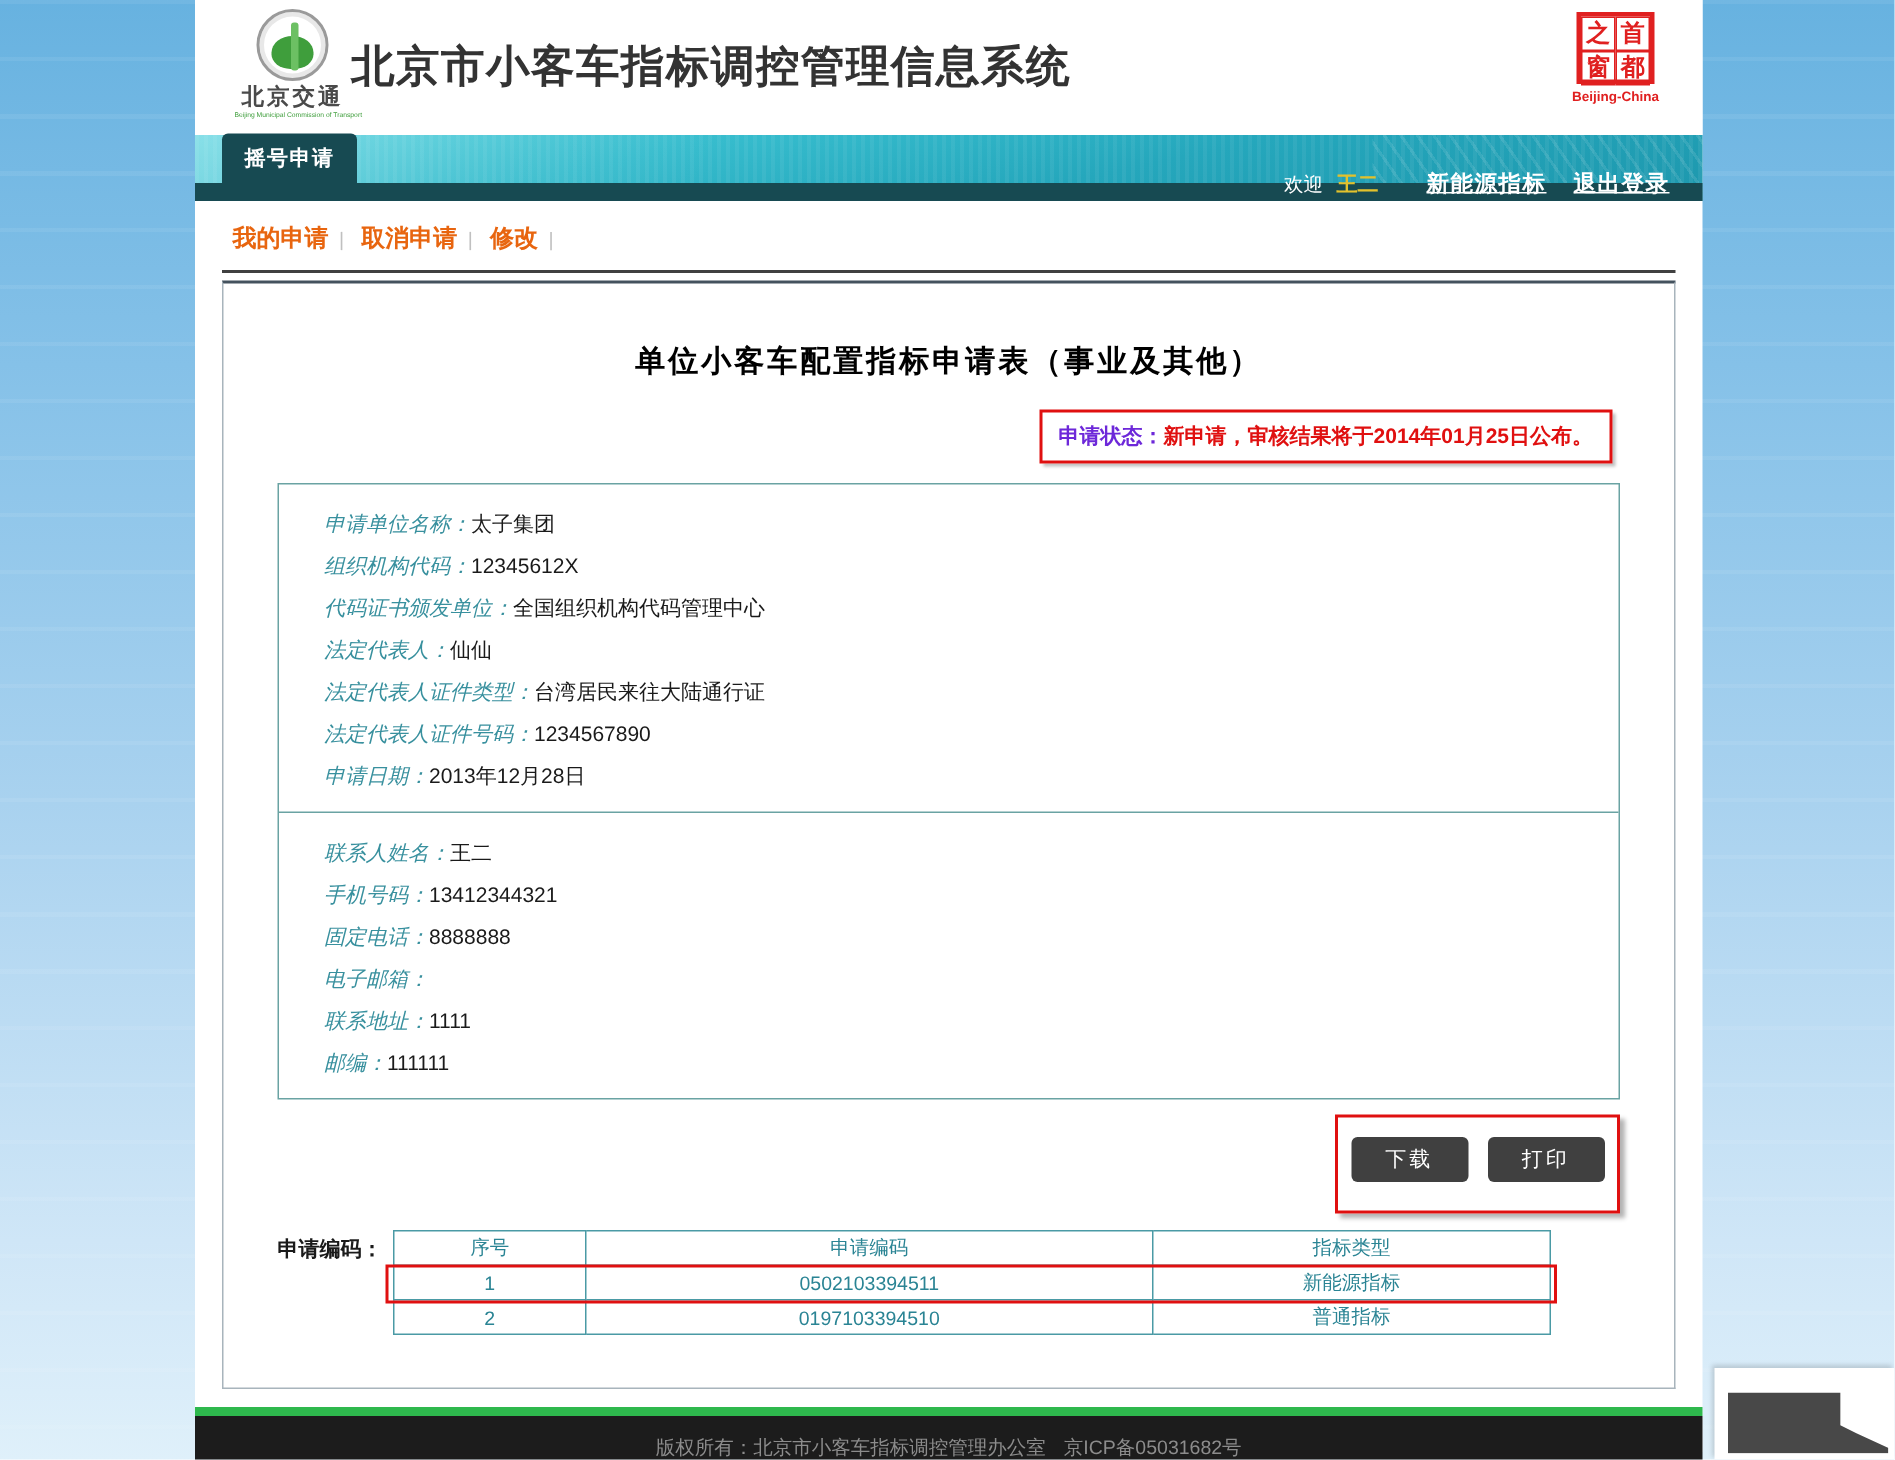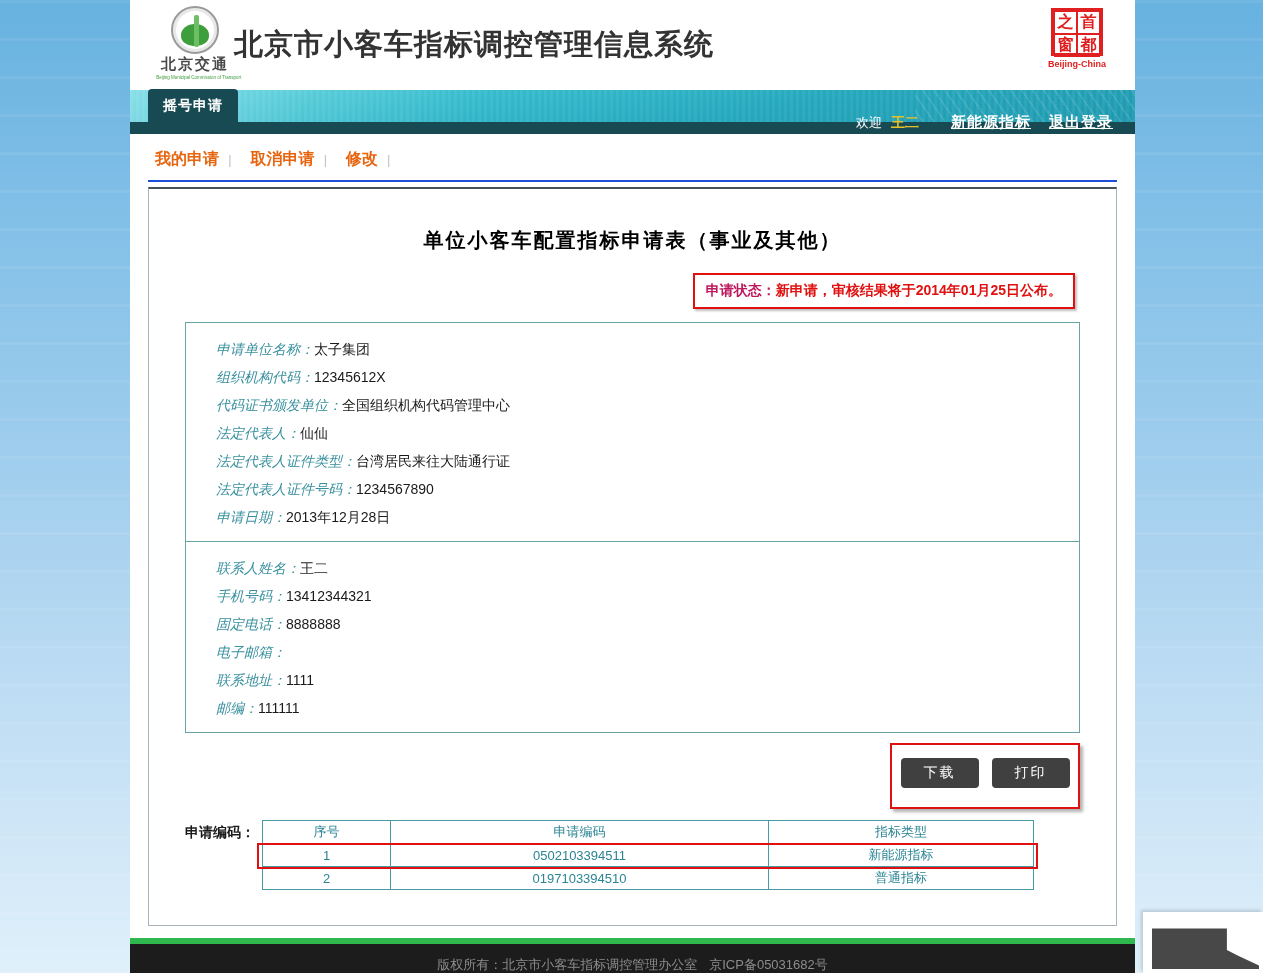--- a/index.html
+++ b/index.html
@@ -51,33 +51,33 @@
     font-size:14px; font-weight:bold; padding:8px 15px 7px; border-radius:4px 4px 0 0;
     letter-spacing:1px; cursor:pointer; }
   .nav-right { position:absolute; right:22px; top:23px; z-index:2; color:#fff;
     display:flex; align-items:baseline; }
   .welcome { font-size:13px; margin-right:9px; }
   .username { font-size:14px; font-weight:bold; color:#e2c12d; margin-right:14px; }
   .nav-link { color:#fff; font-size:15px; font-weight:bold; text-decoration:underline;
     margin-left:18px; cursor:pointer; letter-spacing:1px; }
 
   
-  .subnav { margin:0 18px; padding:15px 7px 10px; border-bottom:2px solid #1d4ed8; height:48px;font-family:Liberation Mono, monospace; }
+  .subnav { margin:0 18px; padding:15px 7px 10px; border-bottom:2px solid #404040; height:48px; }
   .subnav a { color:#e8650f; font-size:16px; font-weight:bold; margin-right:7px; cursor:pointer; }
   .sep { color:#c0c0c0; font-size:13px; margin-right:7px; }
 
   
   .panel { margin:5px 18px 0; height:739px; border:1px solid #a8b4bc; border-top:2px solid #44525e;
     padding:0 36px; position:relative; }
   .form-title { text-align:center; margin-top:38px; font-size:20px; font-weight:bold;
     color:#000; letter-spacing:2px; }
   .status-box { width:fit-content; margin:19px 5px 0 auto; border:2px solid #e01010;
     padding:7px 11px; font-size:14px; font-weight:bold; background:#fff;
     box-shadow:2px 2px 2px rgba(0,0,0,0.25); }
-  .status-label { color:#be185d; }
+  .status-label { color:#6d28d9; }
   .status-msg { color:#e01010; }
 
   .form-box { margin-top:13px; border:1px solid #6aa3a3; }
   .form-section { padding:12px 0 10px 30px; }
   .form-section + .form-section { border-top:1px solid #6aa3a3; }
   .field { line-height:28px; font-size:14px; white-space:nowrap; }
   .flabel { color:#38909e;font-style:italic; }
   .fvalue { color:#1a1a1a; }
 
   .btn-annotation { width:190px; margin:10px 0 0 auto; border:2px solid #e01010;

